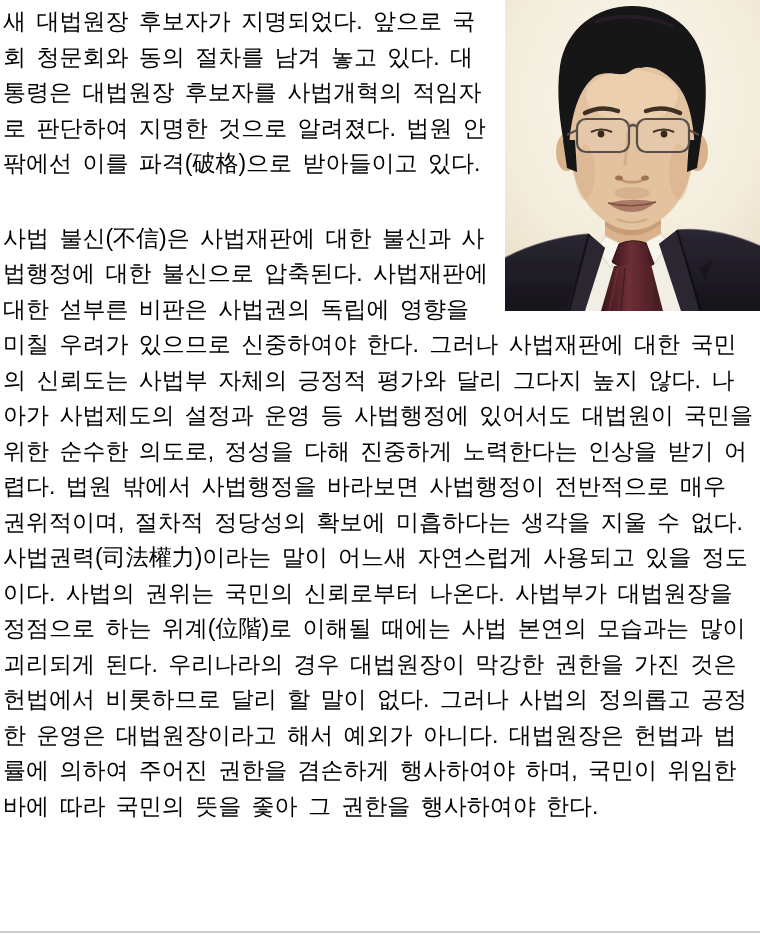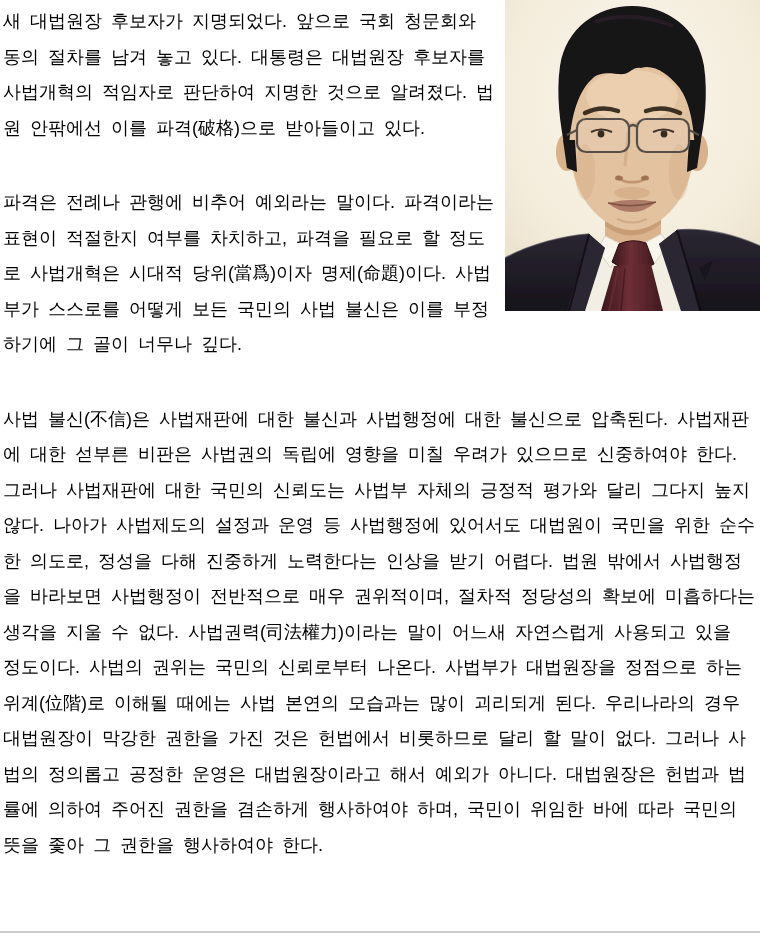--- a/index.html
+++ b/index.html
@@ -5,21 +5,21 @@
   * { margin: 0; padding: 0; box-sizing: border-box; }
   html, body { background: #ffffff; }
   .page {
     position: relative;
     width: 760px;
     height: 935px;
     background: #ffffff;
     overflow: hidden;
     color: #000000;
     font-family: "Liberation Sans", sans-serif;
-    font-size: 18px;
+    font-size: 23px;
     line-height: 35.5px;
     word-spacing: 4px;
     padding: 4px 3px 0 3px;
     text-align: left;
   }
   .photo {
     float: right;
     width: 255px;
     height: 311px;
     margin: -4px -3px 9px 10px;
@@ -123,17 +123,16 @@
         <path d="M172 230 L154 244 L176 311 L194 311 Z" fill="#2b2633"></path>
         <path d="M172 230 L196 311" stroke="#0e0c12" stroke-width="2" fill="none" opacity="0.8"></path>
         <path d="M194 268 L208 260 L200 280 Z" fill="#17141c"></path>
         <path d="M0 258 C26 244 58 236 84 234" stroke="#3a3542" stroke-width="1.5" fill="none" opacity="0.6"></path>
         <path d="M255 246 C228 234 198 228 172 230" stroke="#3a3542" stroke-width="1.5" fill="none" opacity="0.6"></path>
       </g>
     </svg>
   </figure>
 
   <p class="para">새 대법원장 후보자가 지명되었다. 앞으로 국회 청문회와 동의 절차를 남겨 놓고 있다. 대통령은 대법원장 후보자를 사법개혁의 적임자로 판단하여 지명한 것으로 알려졌다. 법원 안팎에선 이를 파격(破格)으로 받아들이고 있다.</p>
-  <p class="para">파격은 전례나 관행에 비추어 예외라는 말이다. 파격이라는 표현이 적절한지 여부를 차치하고, 파격을 필요로 할 정도로 사법개혁은 시대적 당위(當爲)이자 명제(命題)이다. 사법부가 스스로를 어떻게 보든 국민의 사법 불신은 이를 부정하기에 그 골이 너무나 깊다.</p>
   <p class="para">사법 불신(不信)은 사법재판에 대한 불신과 사법행정에 대한 불신으로 압축된다. 사법재판에 대한 섣부른 비판은 사법권의 독립에 영향을 미칠 우려가 있으므로 신중하여야 한다. 그러나 사법재판에 대한 국민의 신뢰도는 사법부 자체의 긍정적 평가와 달리 그다지 높지 않다. 나아가 사법제도의 설정과 운영 등 사법행정에 있어서도 대법원이 국민을 위한 순수한 의도로, 정성을 다해 진중하게 노력한다는 인상을 받기 어렵다. 법원 밖에서 사법행정을 바라보면 사법행정이 전반적으로 매우 권위적이며, 절차적 정당성의 확보에 미흡하다는 생각을 지울 수 없다. 사법권력(司法權力)이라는 말이 어느새 자연스럽게 사용되고 있을 정도이다. 사법의 권위는 국민의 신뢰로부터 나온다. 사법부가 대법원장을 정점으로 하는 위계(位階)로 이해될 때에는 사법 본연의 모습과는 많이 괴리되게 된다. 우리나라의 경우 대법원장이 막강한 권한을 가진 것은 헌법에서 비롯하므로 달리 할 말이 없다. 그러나 사법의 정의롭고 공정한 운영은 대법원장이라고 해서 예외가 아니다. 대법원장은 헌법과 법률에 의하여 주어진 권한을 겸손하게 행사하여야 하며, 국민이 위임한 바에 따라 국민의 뜻을 좇아 그 권한을 행사하여야 한다.</p>
 
   <div class="bottom-rule"></div>
 </div>
 
 </body></html>

